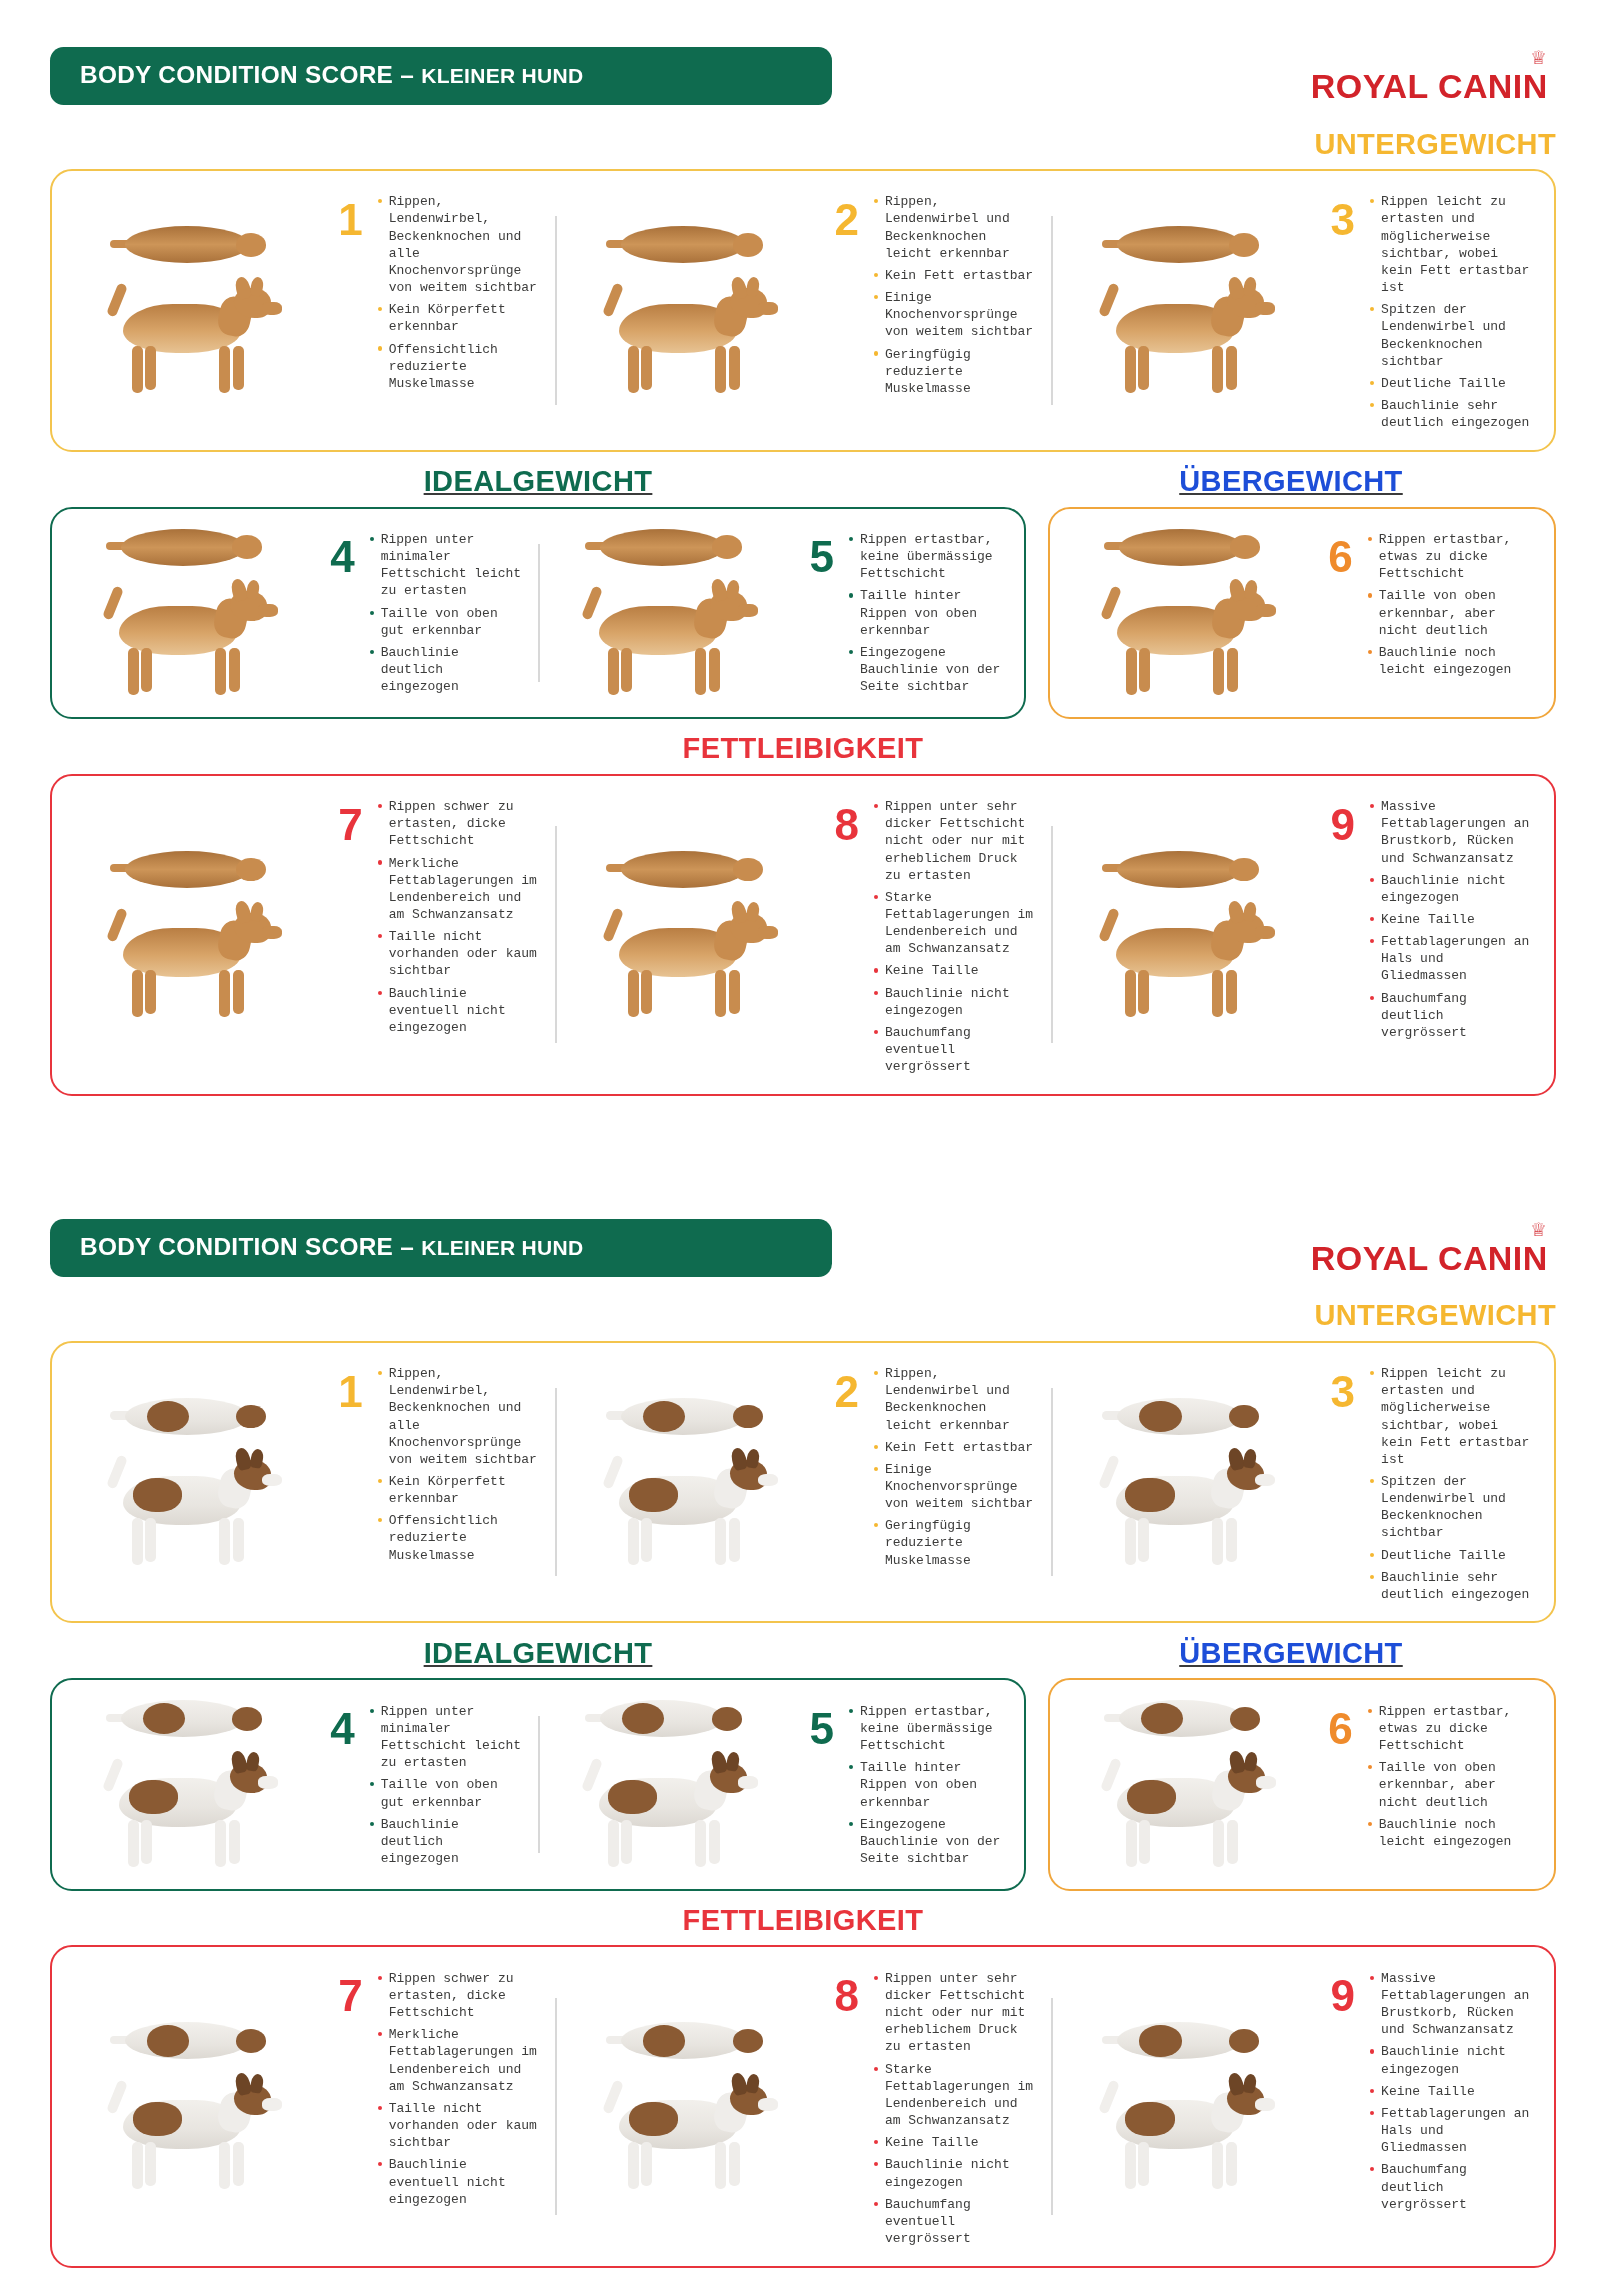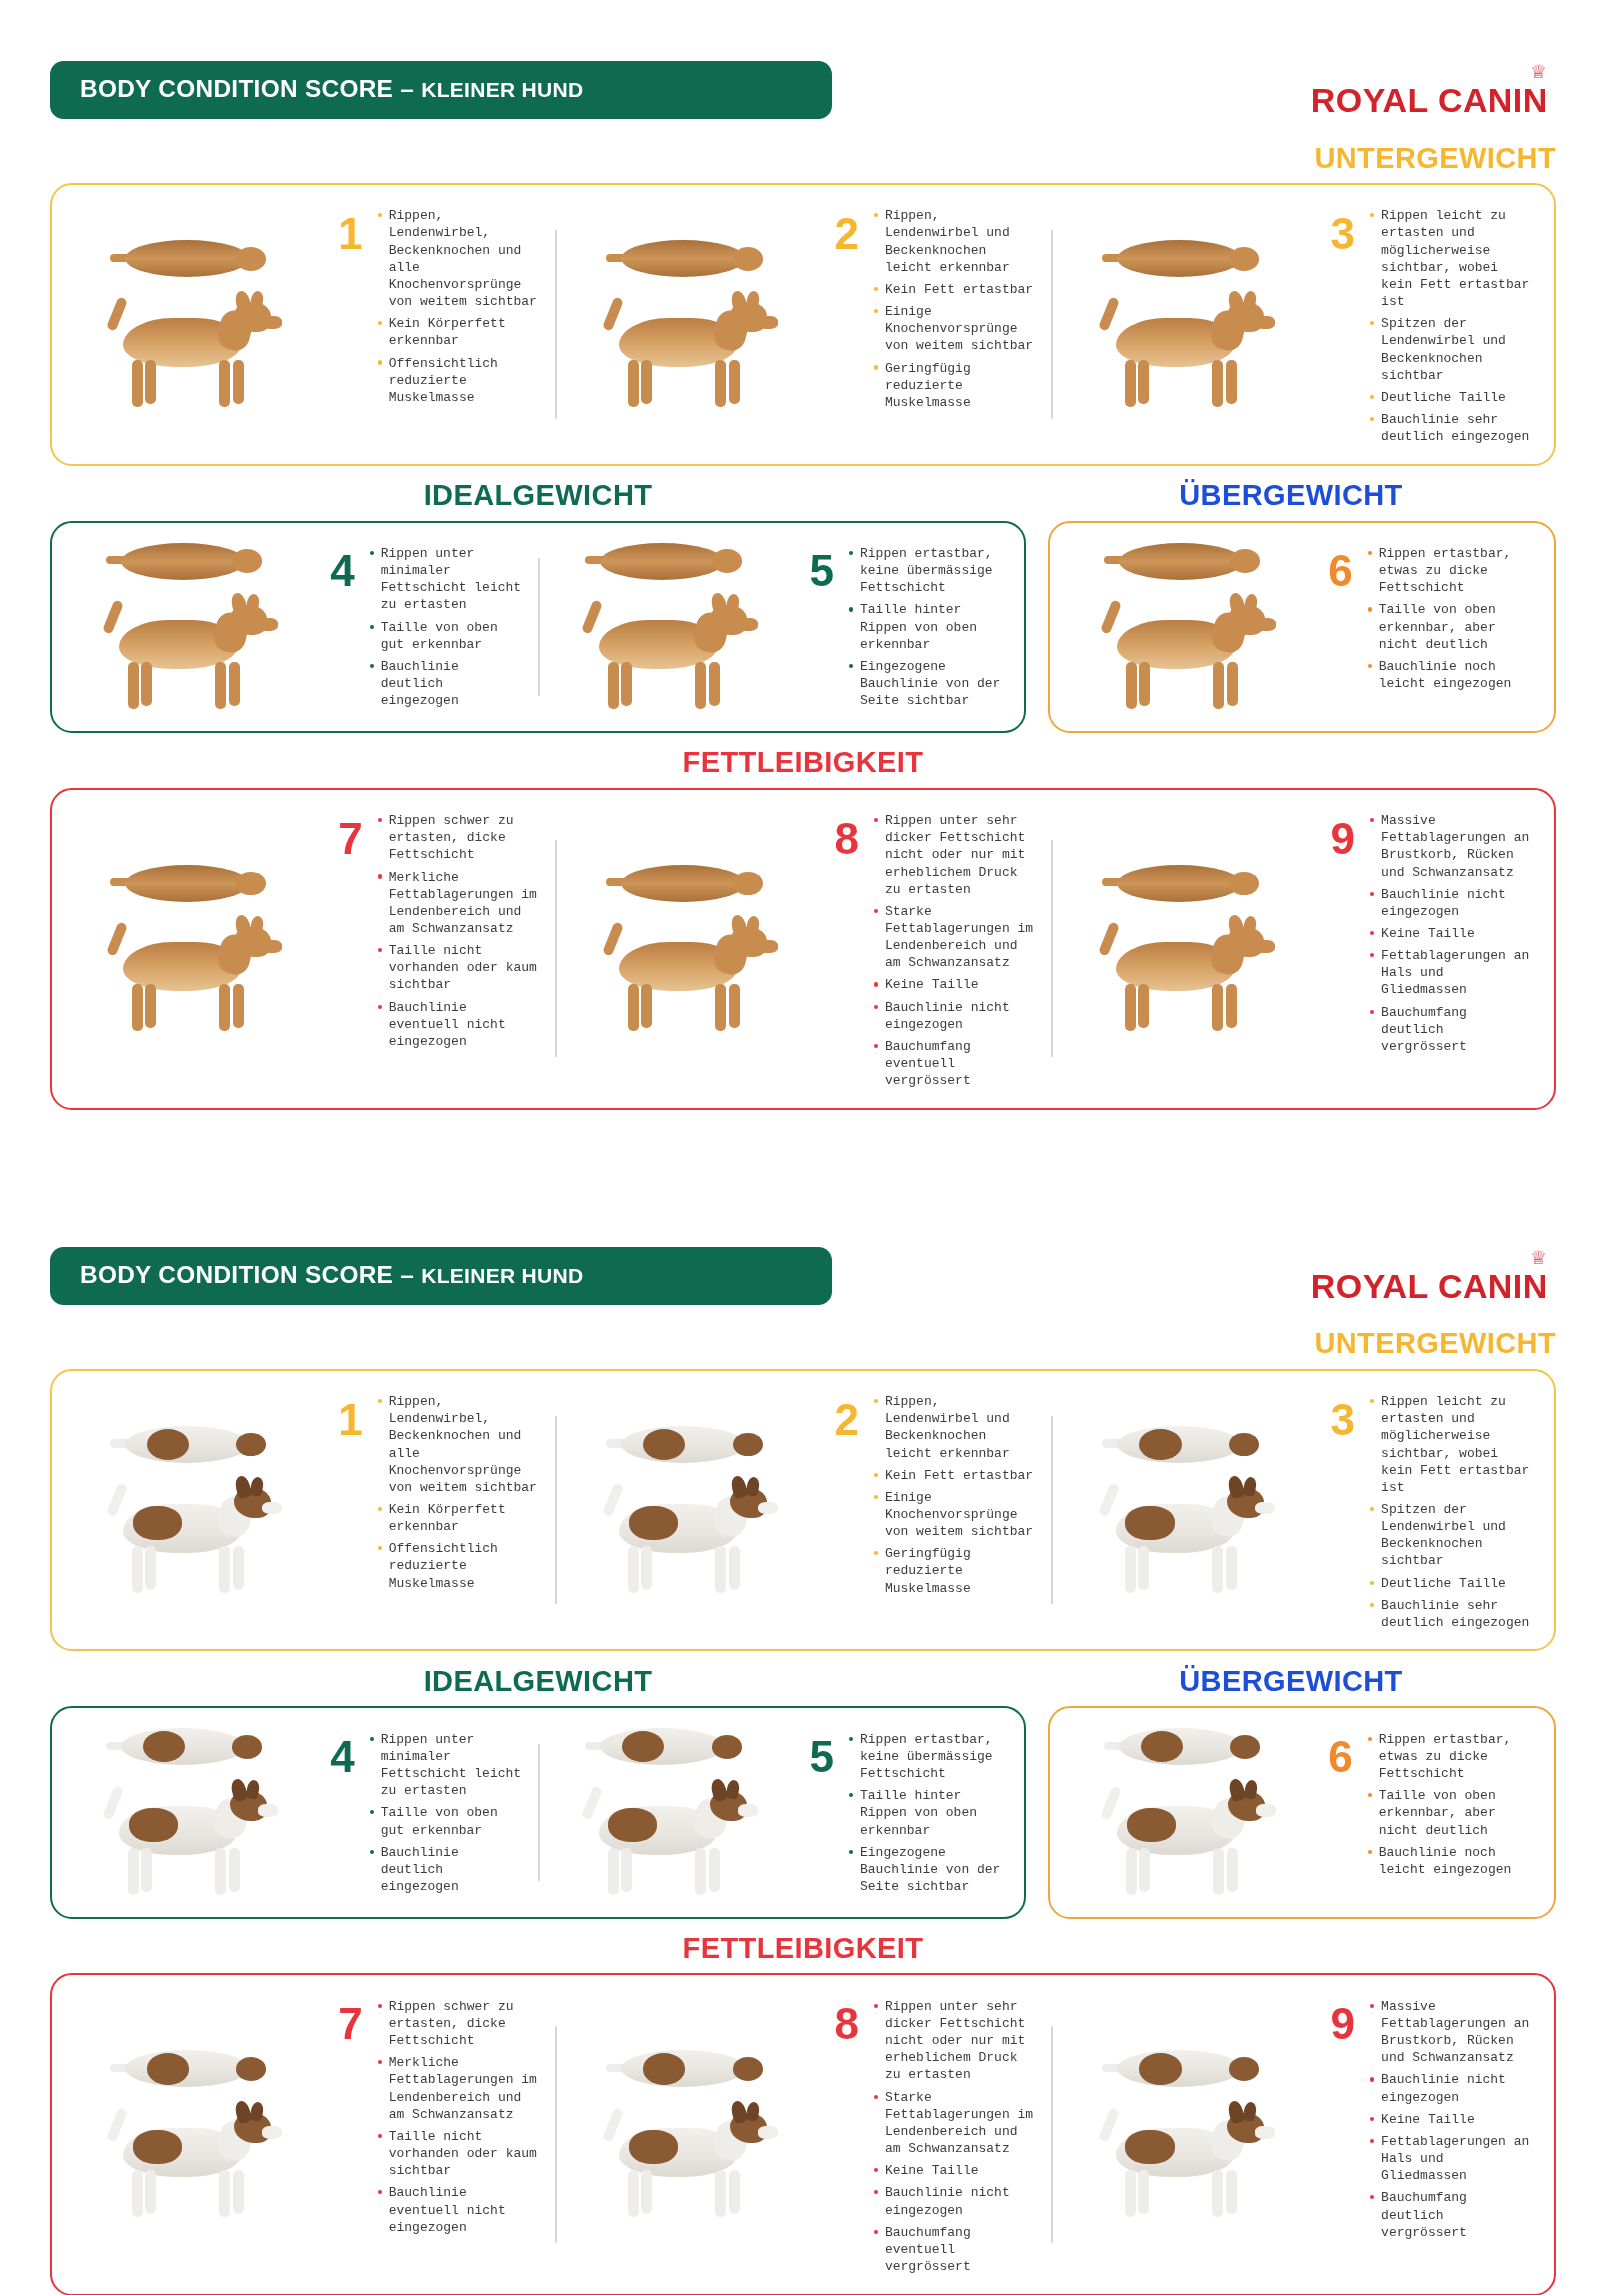--- a/index.html
+++ b/index.html
@@ -8,21 +8,21 @@
     width: 1606px;
     background: #ffffff;
     font-family: "Liberation Sans", sans-serif;
     color: #3b3b3b;
     -webkit-font-smoothing: antialiased;
   }
   .page {
     width: 1606px;
     padding: 0 50px;
   }
-  .sheet { padding-top: 52px; padding-bottom: 17px; }
+  .sheet { padding-top: 38px; padding-bottom: 17px; }
 
   
   .header {
     display: flex;
     align-items: center;
     justify-content: space-between;
     height: 76px;
     margin-bottom: 11.8px;
   }
   .title-pill {
@@ -60,21 +60,21 @@
     font-size: 29px;
     font-weight: bold;
     letter-spacing: 0.4px;
     margin: 13.5px 0 8.4px 0;
   }
   .t-under { color: #f5b731; text-align: right; }
   .t-ideal { color: #0f6b4f; }
   .t-over  { color: #1d4ed8; }
   .t-obese { color: #e8343c; }
 
-  .dual-titles { display: flex; }
+  .dual-titles { display: flex; text-decoration: underline; }
   .dual-titles .left  { flex: 0 0 976px; }
   .dual-titles .right { flex: 1; }
 
   
   .boxrow { display: flex; gap: 22px; align-items: stretch; }
   .box {
     border: 2.5px solid #ccc;
     border-radius: 22px;
     padding: 8.4px 6.7px;
     display: flex;

